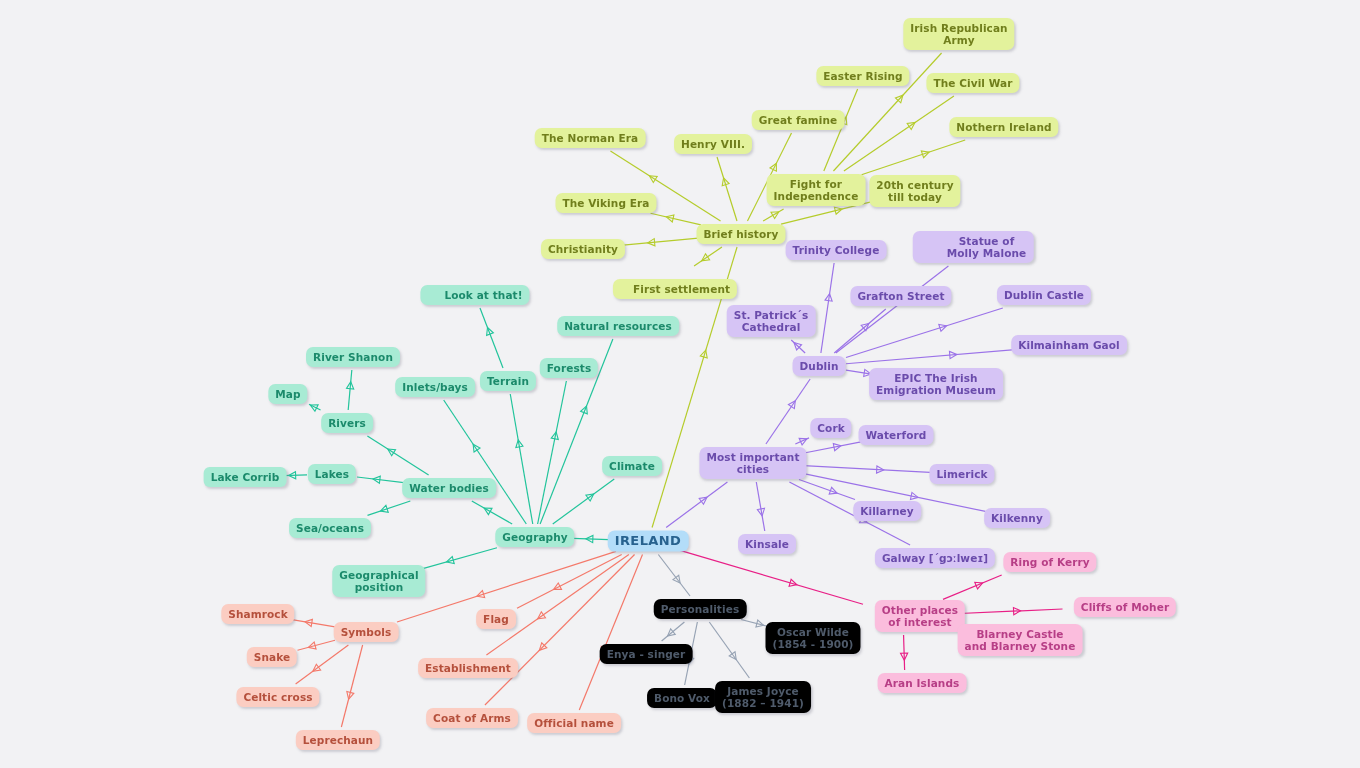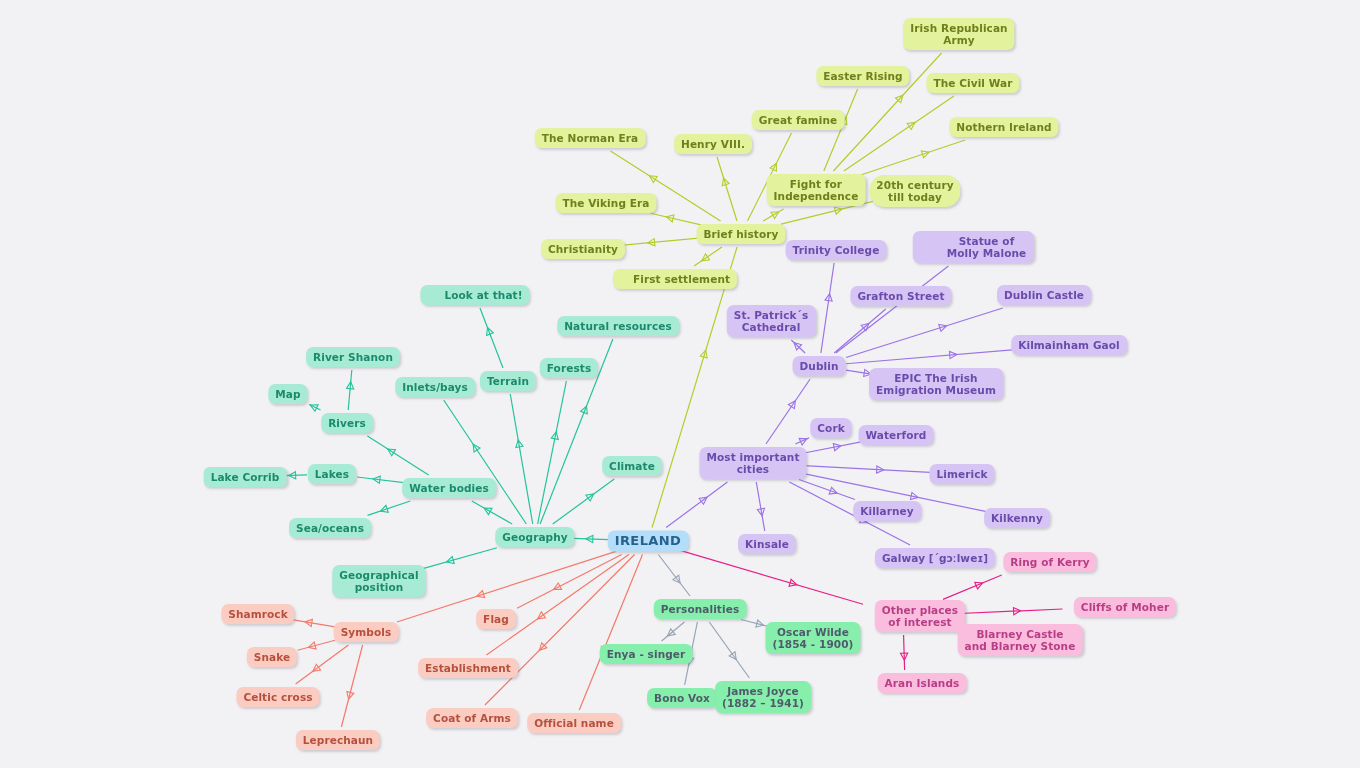--- a/index.html
+++ b/index.html
@@ -65,21 +65,21 @@
     background: #d6c4f5;
     color: #6a4bab;
   }
   
   .n-symbol {
     background: #fbcdc2;
     color: #b5503c;
   }
   
   .n-person {
-    background: #86efac;
+    background: #000000;
     color: #4f5b6b;
   }
   
   .n-place {
     background: #fbbddd;
     color: #b73e86;
     margin-left: 17px;
   }
 </style>
 </head>
@@ -210,34 +210,34 @@
       <line x1="943" y1="614.2439024390244" x2="1062.5" y2="608.9975609756098" stroke="#e81f86" stroke-width="1.2"></line>
       <polygon points="1020.5866318758052,610.8376600639891 1013.7512648109908,614.741217043111 1013.4354714373989,607.5481457557403" fill="none" stroke="#e81f86" stroke-width="1.1"></polygon>
       <line x1="943" y1="625.6" x2="948" y2="626.8" stroke="#e81f86" stroke-width="1.2"></line>
       <polygon points="949.5033555569319,627.1608053336636 941.856501814157,629.0277889534661 943.5367870719793,622.0266003792065" fill="none" stroke="#e81f86" stroke-width="1.1"></polygon>
       <line x1="903.5671641791045" y1="635" x2="904.6119402985074" y2="670" stroke="#e81f86" stroke-width="1.2"></line>
       <polygon points="904.3193564678809,660.19844167401 900.5120971279774,653.3089731663008 907.708891428798,653.0941434856793" fill="none" stroke="#e81f86" stroke-width="1.1"></polygon>
     </svg>
   <div id="node-layer">
       <div class="node n-center" style="left: 648px; top: 541px; min-width: 56px; min-height: 21px;">IRELAND</div>
       <div class="node n-history" style="left: 741px; top: 234px; min-width: 72px; min-height: 20px;">Brief history</div>
-      <div class="node n-history" style="left: 675px; top: 279px; min-width: 85px; min-height: 20px; padding-left: 20px;">First settlement</div>
+      <div class="node n-history" style="left: 675px; top: 289px; min-width: 85px; min-height: 20px; padding-left: 20px;">First settlement</div>
       <div class="node n-history" style="left: 583px; top: 249px; min-width: 67px; min-height: 20px;">Christianity</div>
       <div class="node n-history" style="left: 606px; top: 203px; min-width: 81px; min-height: 20px;">The Viking Era</div>
       <div class="node n-history" style="left: 590px; top: 138px; min-width: 88px; min-height: 20px;">The Norman Era</div>
       <div class="node n-history" style="left: 713px; top: 144px; min-width: 62px; min-height: 20px;">Henry VIII.</div>
       <div class="node n-history" style="left: 798px; top: 120px; min-width: 73px; min-height: 20px;">Great famine</div>
       <div class="node n-history" style="left: 816px; top: 190px; min-width: 83px; min-height: 32px;">Fight for
 Independence</div>
       <div class="node n-history" style="left: 863px; top: 76px; min-width: 75px; min-height: 20px;">Easter Rising</div>
       <div class="node n-history" style="left: 959px; top: 34px; min-width: 86px; min-height: 32px;">Irish Republican
 Army</div>
       <div class="node n-history" style="left: 973px; top: 83px; min-width: 74px; min-height: 20px;">The Civil War</div>
       <div class="node n-history" style="left: 1004px; top: 127px; min-width: 86px; min-height: 20px;">Nothern Ireland</div>
-      <div class="node n-history" style="left: 915px; top: 191px; min-width: 74px; min-height: 32px; border-radius: 15px;">20th century
+      <div class="node n-history" style="left: 915px; top: 191px; min-width: 74px; min-height: 32px;">20th century
 till today</div>
       <div class="node n-geo" style="left: 535px; top: 537px; min-width: 68px; min-height: 20px;">Geography</div>
       <div class="node n-geo" style="left: 632px; top: 466px; min-width: 51px; min-height: 20px;">Climate</div>
       <div class="node n-geo" style="left: 379px; top: 581px; min-width: 76px; min-height: 32px;">Geographical
 position</div>
       <div class="node n-geo" style="left: 449px; top: 488px; min-width: 74px; min-height: 20px;">Water bodies</div>
       <div class="node n-geo" style="left: 330px; top: 528px; min-width: 67px; min-height: 20px;">Sea/oceans</div>
       <div class="node n-geo" style="left: 332px; top: 474px; min-width: 42px; min-height: 20px;">Lakes</div>
       <div class="node n-geo" style="left: 245px; top: 477px; min-width: 68px; min-height: 20px; border-radius: 6px;">Lake Corrib</div>
       <div class="node n-geo" style="left: 347px; top: 423px; min-width: 45px; min-height: 20px;">Rivers</div>

